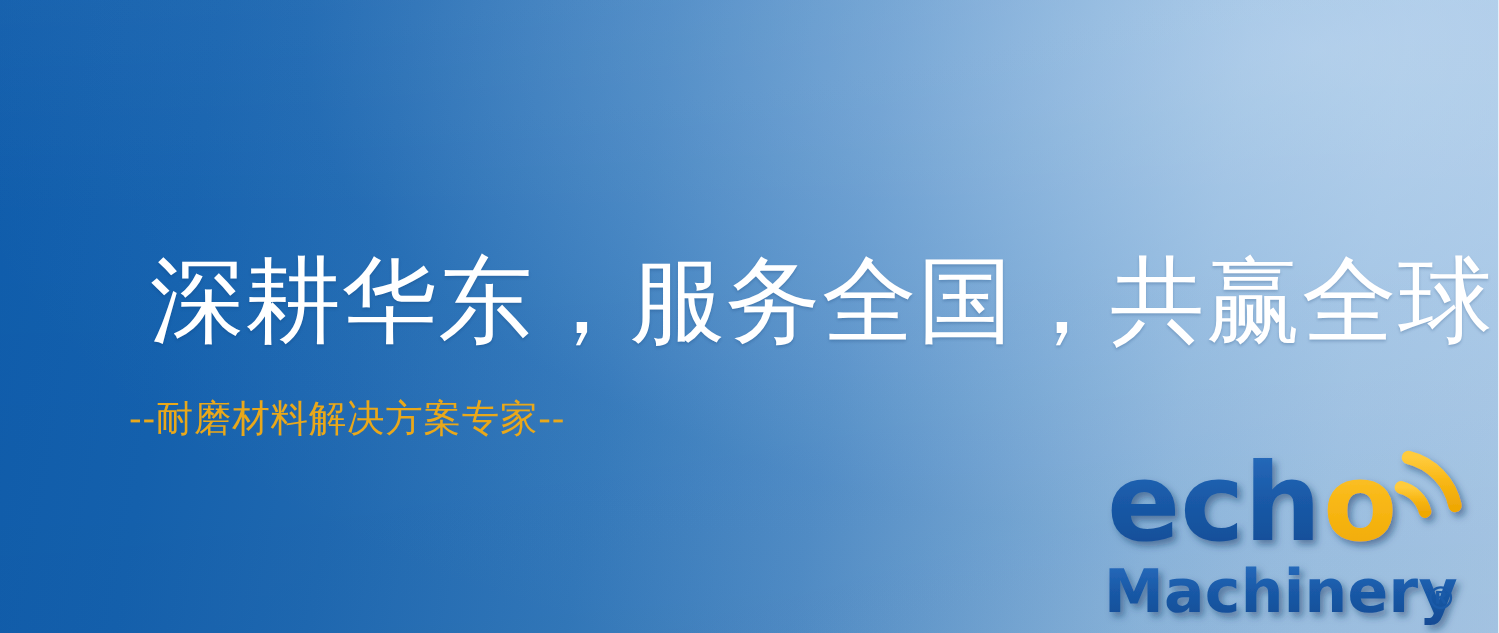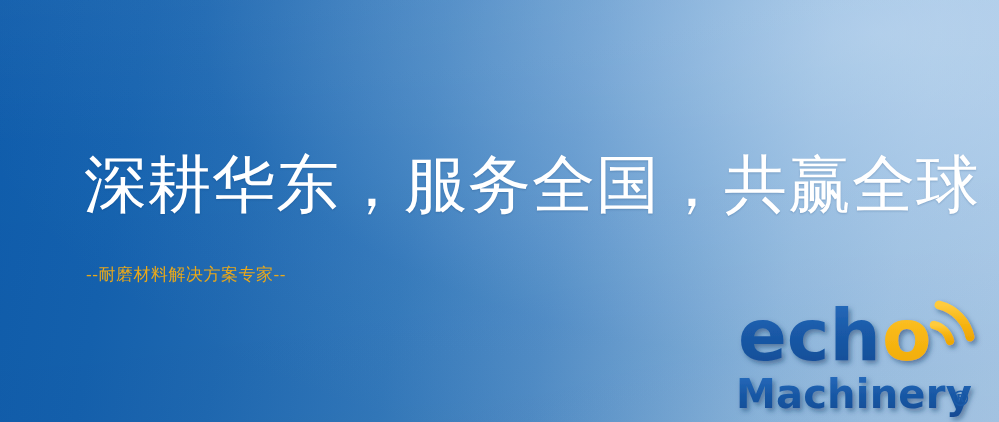--- a/index.html
+++ b/index.html
@@ -48,39 +48,39 @@
                 rgba(0,0,0,0.00) 35%,
                 rgba(0,0,0,0.02) 100%);
     pointer-events: none;
   }
 
   
   .headline {
     position: absolute;
     left: 84px;
     top: 152px;
-    margin: 0;
+    margin: 16px;
     font-family: "DejaVu Serif", "Liberation Serif", serif;
     font-size: 63px;
     line-height: 1.05;
     letter-spacing: 1px;
     color: #ffffff;
     font-weight: 400;
     white-space: nowrap;
     text-shadow: 0 1px 2px rgba(10,50,100,0.22);
   }
 
   
   .subtitle {
     position: absolute;
     left: 86px;
     top: 265px;
     margin: 0;
     font-family: "DejaVu Serif", "Liberation Serif", serif;
-    font-size: 17px;
+    font-size: 25px;
     line-height: 1.1;
     letter-spacing: 0.5px;
     color: #e9a81a;
     font-weight: 400;
     white-space: nowrap;
   }
 
   
   .logo {
     position: absolute;

